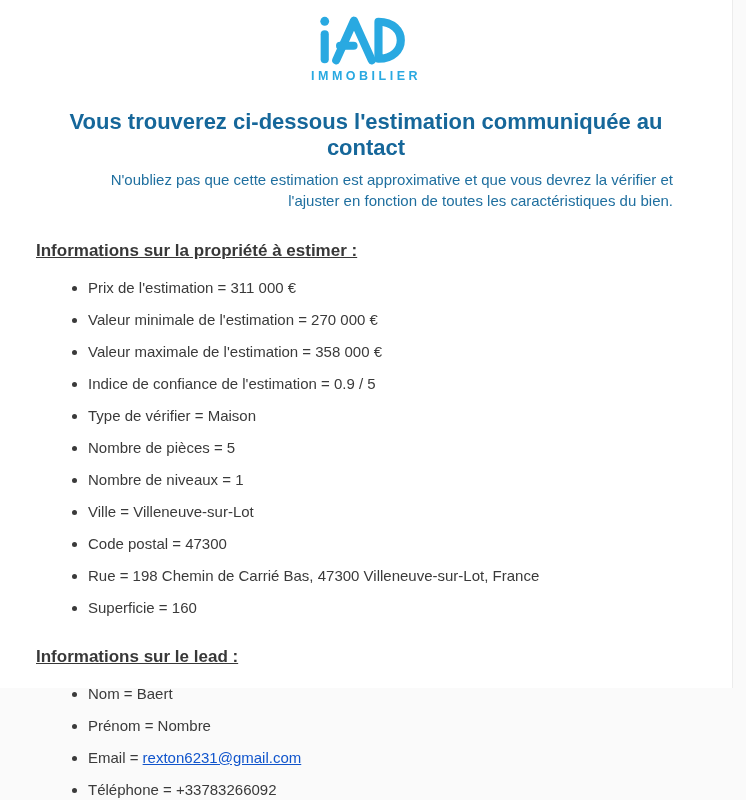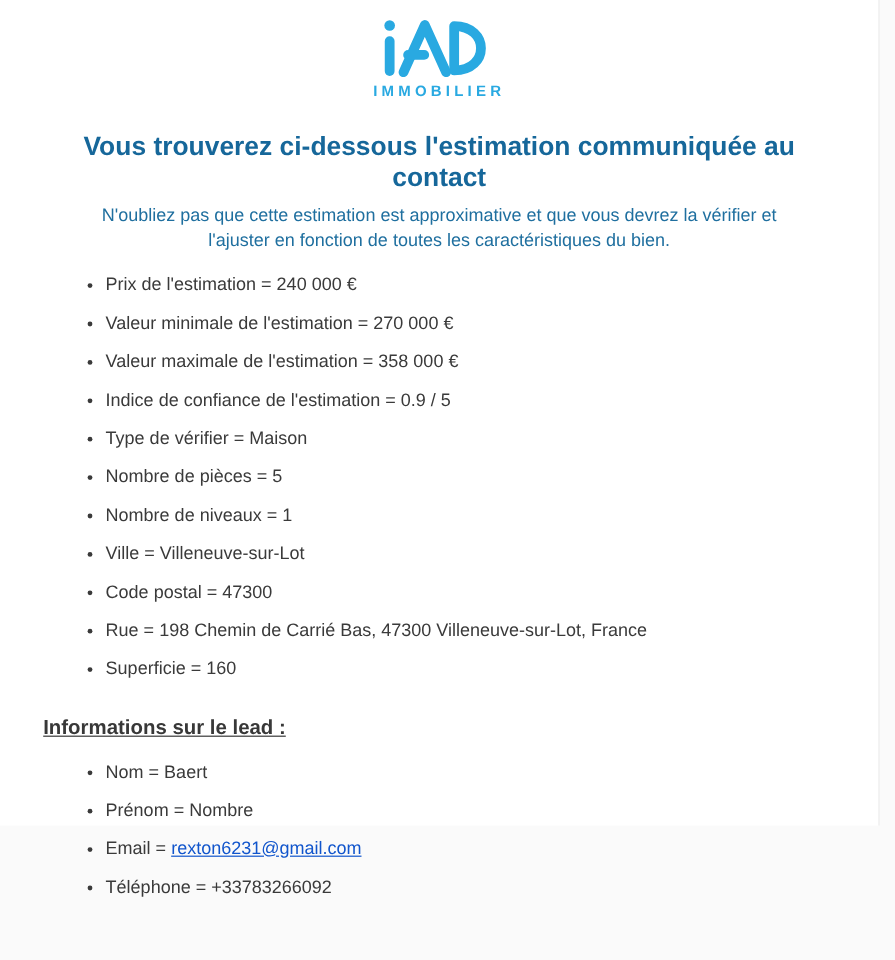--- a/index.html
+++ b/index.html
@@ -35,21 +35,21 @@
   }
   .title {
     text-align: center;
     color: #16679a;
     font-size: 22px;
     font-weight: bold;
     margin: 26px 30px 7px 30px;
     line-height: 1.2;
   }
   .subtitle {
-    text-align: center;
+    text-align: right;
     color: #1f6f9f;
     font-size: 15px;
     line-height: 1.4;
     max-width: 614px;
     margin: 0 auto;
   }
   .section-heading {
     margin: 30px 0 0 36px;
     font-size: 17px;
     font-weight: bold;
@@ -85,22 +85,23 @@
         <path d="M63 46.5 L63 8 C 94 8 94 46.5 63 46.5"></path>
       </g>
       <circle cx="7" cy="7.5" r="4.6" fill="#29a9e1"></circle>
     </svg>
     <div class="logo-sub">IMMOBILIER</div>
   </div>
 
   <div class="title">Vous trouverez ci-dessous l'estimation communiquée au contact</div>
   <div class="subtitle">N'oubliez pas que cette estimation est approximative et que vous devrez la vérifier et l'ajuster en fonction de toutes les caractéristiques du bien.</div>
 
+  <div class="section-heading">Informations sur la propriété à estimer :</div>
   <ul class="info-list">
-    <li>Prix de l'estimation = 240 000 €</li>
+    <li>Prix de l'estimation = 311 000 €</li>
     <li>Valeur minimale de l'estimation = 270 000 €</li>
     <li>Valeur maximale de l'estimation = 358 000 €</li>
     <li>Indice de confiance de l'estimation = 0.9 / 5</li>
     <li>Type de vérifier = Maison</li>
     <li>Nombre de pièces = 5</li>
     <li>Nombre de niveaux = 1</li>
     <li>Ville = Villeneuve-sur-Lot</li>
     <li>Code postal = 47300</li>
     <li>Rue = 198 Chemin de Carrié Bas, 47300 Villeneuve-sur-Lot, France</li>
     <li>Superficie = 160</li>

